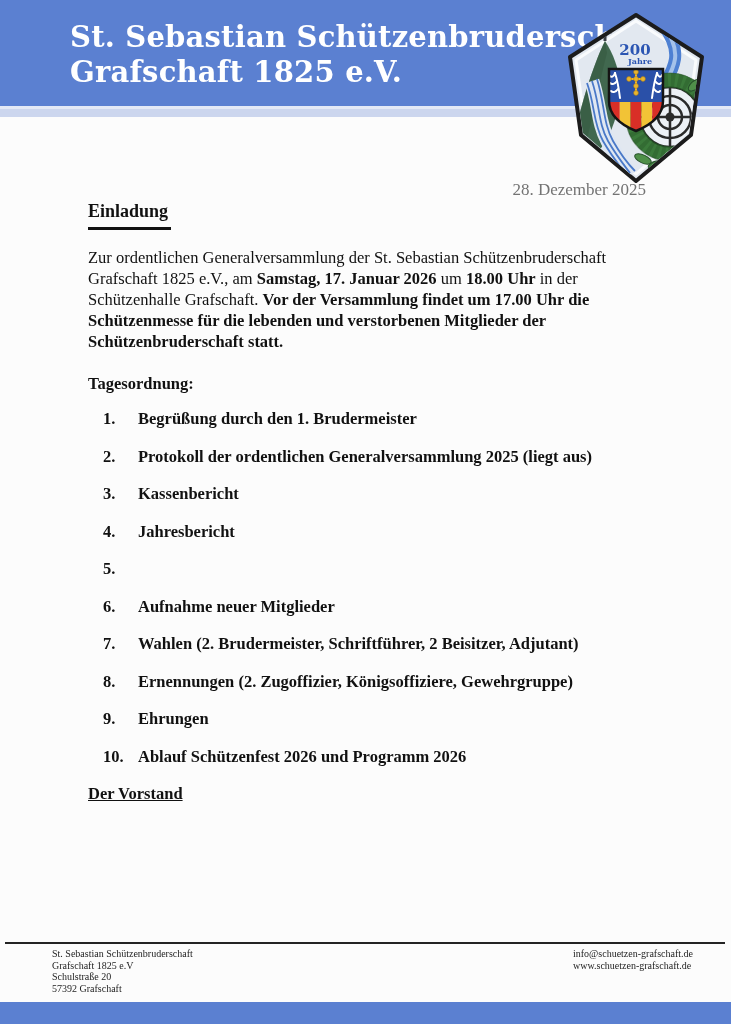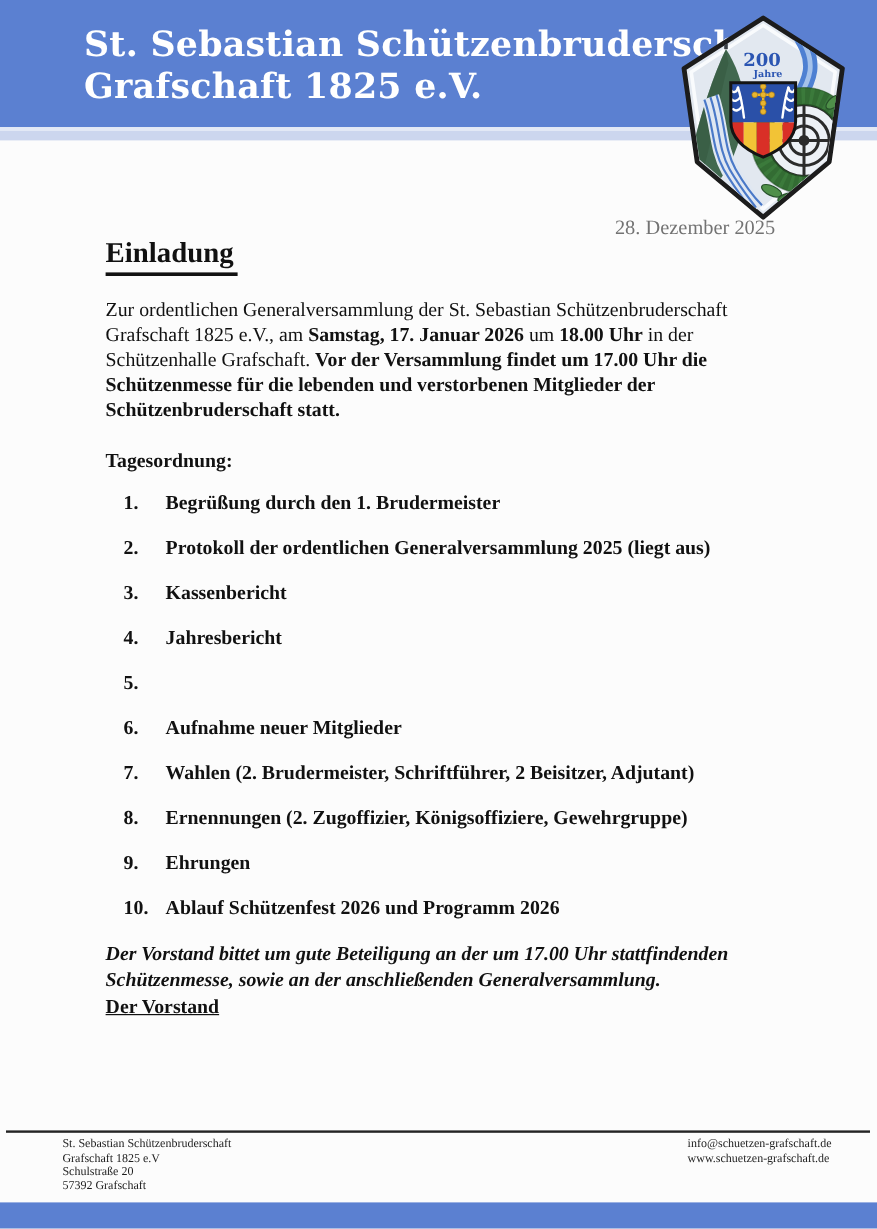--- a/index.html
+++ b/index.html
@@ -10,21 +10,21 @@
   .band{position:absolute;left:0;top:0;width:100%;height:106px;background:var(--header-blue,#5b80d1);}
   .band-gap{position:absolute;left:0;top:106px;width:100%;height:3px;background:#e3e9f6;}
   .band-stripe{position:absolute;left:0;top:109px;width:100%;height:8px;background:var(--stripe-blue,#ccd6ee);}
   .header-title{position:absolute;left:70px;top:20px;color:#fff;
       font-family:"DejaVu Serif",serif;font-weight:bold;font-size:29px;line-height:35px;letter-spacing:.2px;}
   .logo{position:absolute;left:565px;top:12px;width:142px;height:172px;}
   .date{position:absolute;top:180px;right:85px;font-size:17px;color:#737373;}
 
   
   .content{position:absolute;left:88px;top:196px;width:562px;font-size:16.5px;line-height:21px;}
-  .einladung{display:inline-block;margin:0;font-size:24px;line-height:30px;font-weight:bold;
+  .einladung{display:inline-block;margin:0;font-size:18px;line-height:30px;font-weight:bold;
       border-bottom:3px solid #121212;padding:0 3px 1px 0;}
   .intro{margin:17px 0 0 0;}
   .agenda-label{margin-top:21px;font-weight:bold;}
   .agenda{margin-top:14px;}
   .agenda-item{display:flex;margin-bottom:16.5px;font-weight:bold;}
   .agenda-num{flex:none;width:35px;margin-left:15px;}
   .closing{margin:17px 0 0 0;font-weight:bold;font-style:italic;line-height:22px;}
   .signature{font-weight:bold;text-decoration:underline;}
 
   
@@ -198,21 +198,20 @@
         </div>
 
         <div class="agenda-item">
           <span class="agenda-num">10.</span>
           <span class="agenda-text">Ablauf Schützenfest 2026 und Programm 2026</span>
         </div>
 
 
       </div>
 
-    <p class="closing">Der Vorstand bittet um gute Beteiligung an der um 17.00 Uhr stattfindenden Schützenmesse, sowie an der anschließenden Generalversammlung.</p>
 
     <div class="signature">Der Vorstand</div>
   </div>
 
   <div class="footer-rule"></div>
 
   <div class="footer-col left">
 
   <div>St. Sebastian Schützenbruderschaft</div>
       <div>Grafschaft 1825 e.V</div>

